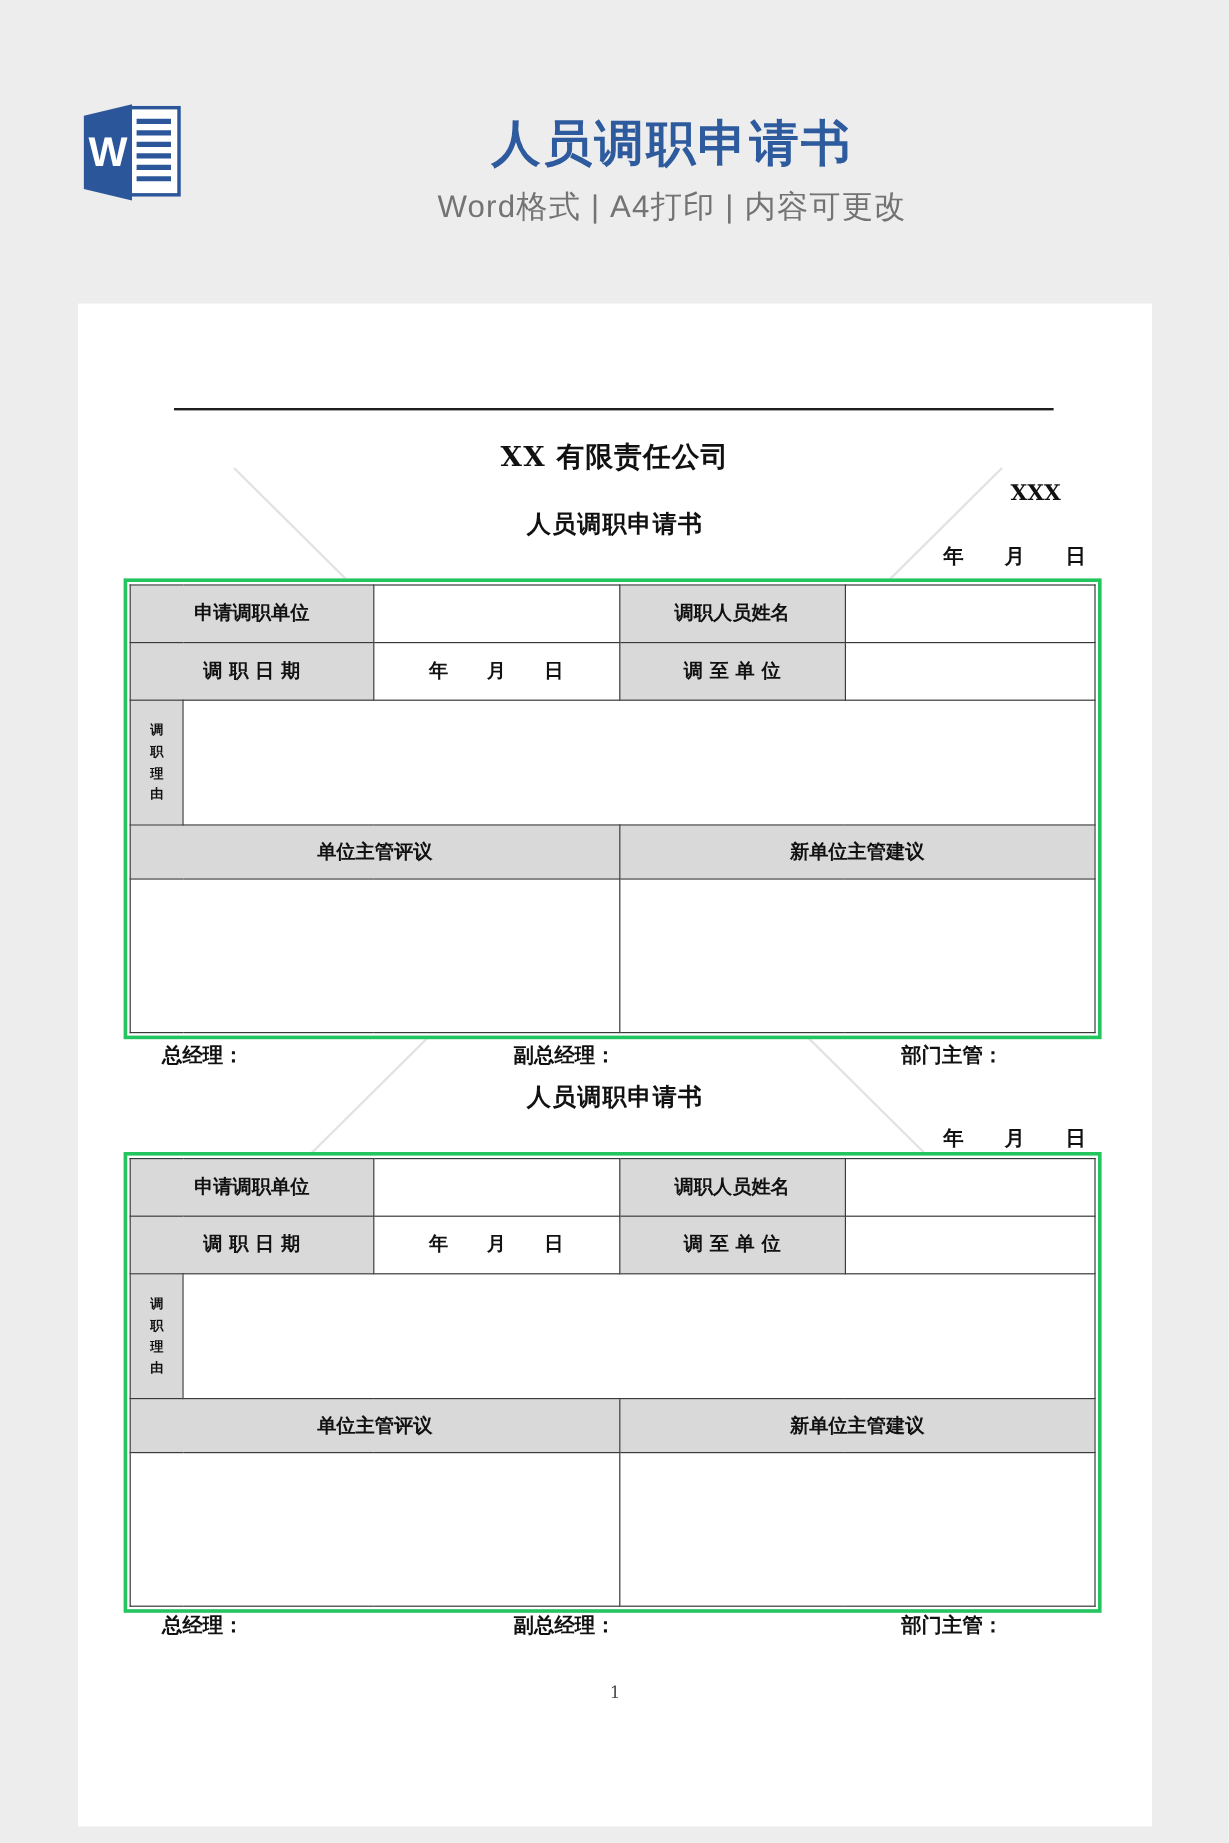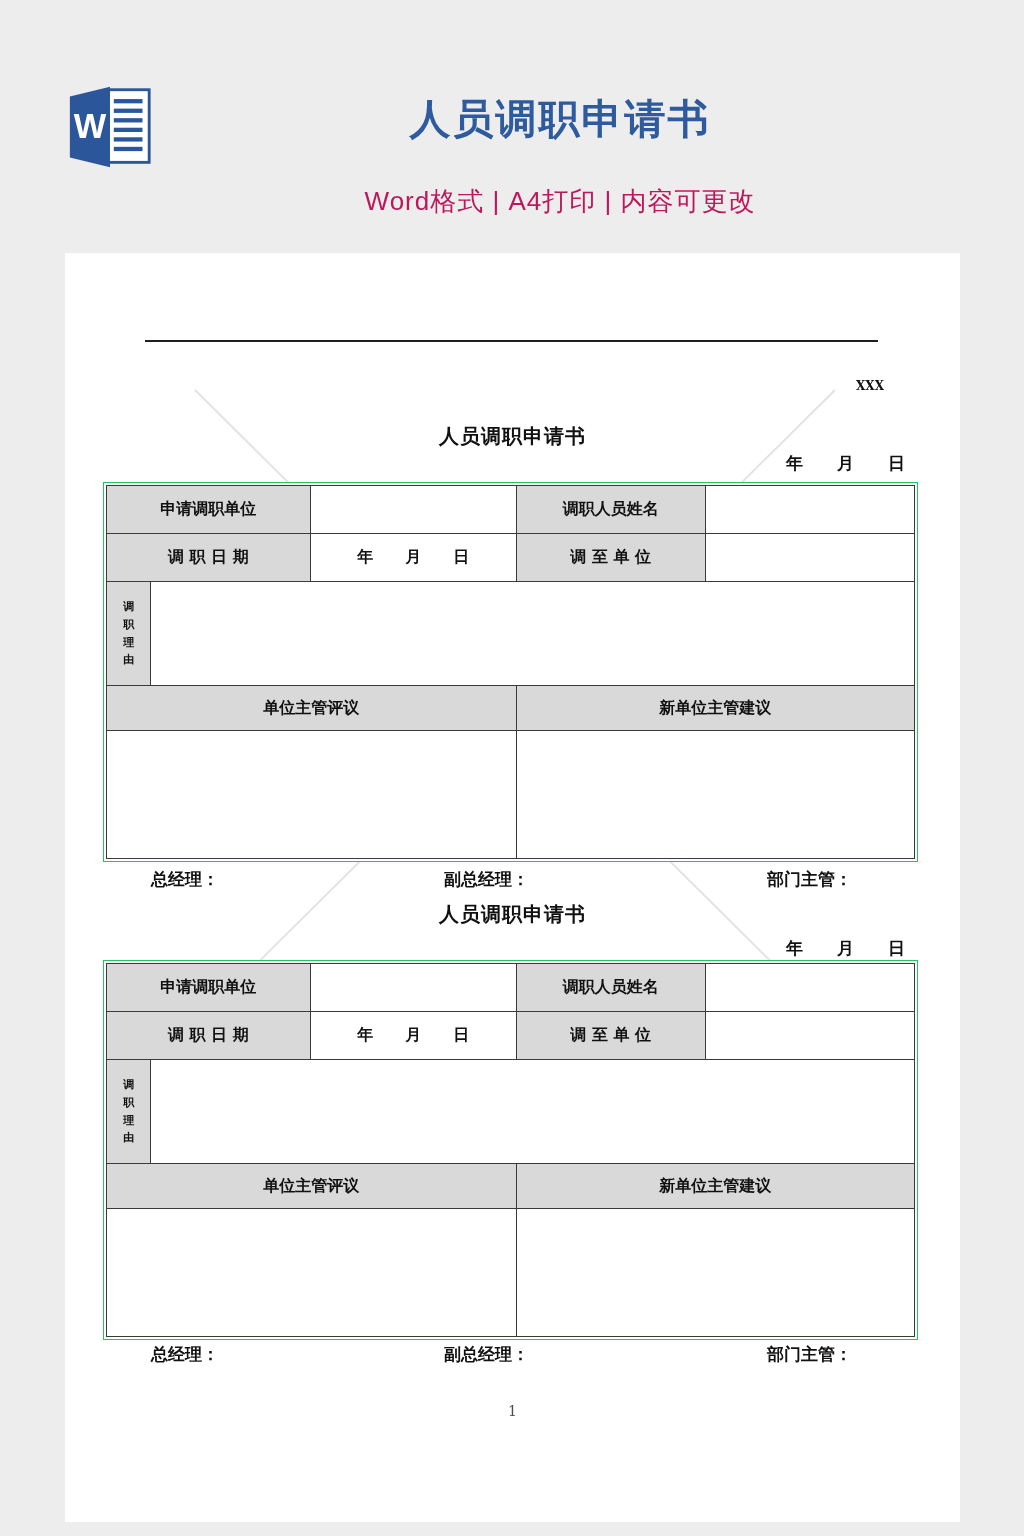--- a/index.html
+++ b/index.html
@@ -17,21 +17,21 @@
   .word-icon{position:absolute;left:62px;top:84px;width:96px;height:86px;}
   .hdr-title{
     position:absolute;left:180px;top:92px;width:760px;
     text-align:center;font-size:41px;font-weight:bold;
     color:#2e5b9e;letter-spacing:2px;
     font-family:"Liberation Sans",sans-serif;
   }
   .hdr-subtitle{
     position:absolute;left:180px;top:155px;width:760px;
     text-align:center;font-size:26px;font-weight:500;
-    color:#be185d;letter-spacing:1px;margin-top:29px;
+    color:#737373;letter-spacing:1px;
   }
 
   
   .doc-page{
     position:absolute;left:65px;top:253px;width:895px;height:1269px;
     background:#ffffff;
     font-family:"DejaVu Serif","Liberation Serif",serif;
     color:#111;
   }
   .wm-lines{position:absolute;left:0;top:0;width:895px;height:1269px;pointer-events:none;}
@@ -44,41 +44,41 @@
   }
   .doc-rule{
     position:absolute;left:80px;top:87px;width:733px;height:0;
     border-top:2px solid #1f1f1f;
   }
   .company-name{
     position:absolute;left:0;top:112px;width:895px;
     text-align:center;font-size:23px;font-weight:bold;letter-spacing:1px;
   }
   .author-xxx{
-    position:absolute;top:126px;right:76px;
-    font-size:12px;font-weight:bold;
+    position:absolute;top:148px;right:76px;
+    font-size:18px;font-weight:bold;
   }
   .form-title{
     position:absolute;left:0;width:895px;text-align:center;
     font-size:20px;font-weight:bold;letter-spacing:1px;
   }
   .form-title.t1{top:170px;}
   .form-title.t2{top:648px;}
   .date-line{
     position:absolute;left:0;width:895px;text-align:right;
     padding-right:55px;box-sizing:border-box;
     font-size:17px;font-weight:bold;
   }
   .date-line.d1{top:199px;}
   .date-line.d2{top:684px;}
 
   
   .form-table-wrap{
     position:absolute;left:38px;width:815px;
-    border:1px solid #22c55e;padding:2px;background:#fff;box-sizing:border-box;
+    border:3px solid #22c55e;padding:2px;background:#fff;box-sizing:border-box;
   }
   .form-table-wrap.f1{top:229px;}
   .form-table-wrap.f2{top:707px;}
   table.form{
     width:100%;border-collapse:collapse;table-layout:fixed;
     font-family:"DejaVu Serif","Liberation Serif",serif;
   }
   table.form td{
     border:1px solid #3a3a3a;
     font-size:16px;font-weight:bold;color:#111;
@@ -87,21 +87,21 @@
   }
   td.hcell{background:#d9d9d9;}
   td.vcell{background:#ffffff;}
   .reason-inner{
     margin:0 auto;width:1.2em;
     line-height:1.6;font-size:11px;font-weight:bold;
     word-break:break-all;text-align:center;
   }
 
   
-  .sig-row{position:absolute;left:16px;width:768px;height:24px;}
+  .sig-row{position:absolute;left:0;width:768px;height:24px;}
   .sig-row.s1{top:615px;}
   .sig-row.s2{top:1090px;}
   .sig-row span{
     position:absolute;font-size:17px;font-weight:bold;white-space:nowrap;
   }
   .sig-gm{left:70px;}
   .sig-dgm{left:363px;font-family:Liberation Serif, serif;}
   .sig-dept{left:670px;margin-left:16px;}
 
   .page-number{
@@ -135,20 +135,21 @@
   <div class="doc-page">
 
     <svg class="wm-lines" viewBox="0 0 895 1269">
       <line x1="130" y1="137" x2="770" y2="772" stroke="#e3e3e3" stroke-width="2"></line>
       <line x1="770" y1="137" x2="130" y2="772" stroke="#e3e3e3" stroke-width="2"></line>
     </svg>
     <div class="wm-text">图行天下</div>
 
     <div class="doc-rule"></div>
 
+    <div class="company-name">XX 有限责任公司</div>
     <div class="author-xxx">XXX</div>
 
     <div class="form-title t1">人员调职申请书</div>
     <div class="date-line d1">年　　月　　日</div>
 
     <div class="form-table-wrap f1">
       <table class="form">
         <colgroup>
           <col style="width:5.5%">
             <col style="width:19.7%">

